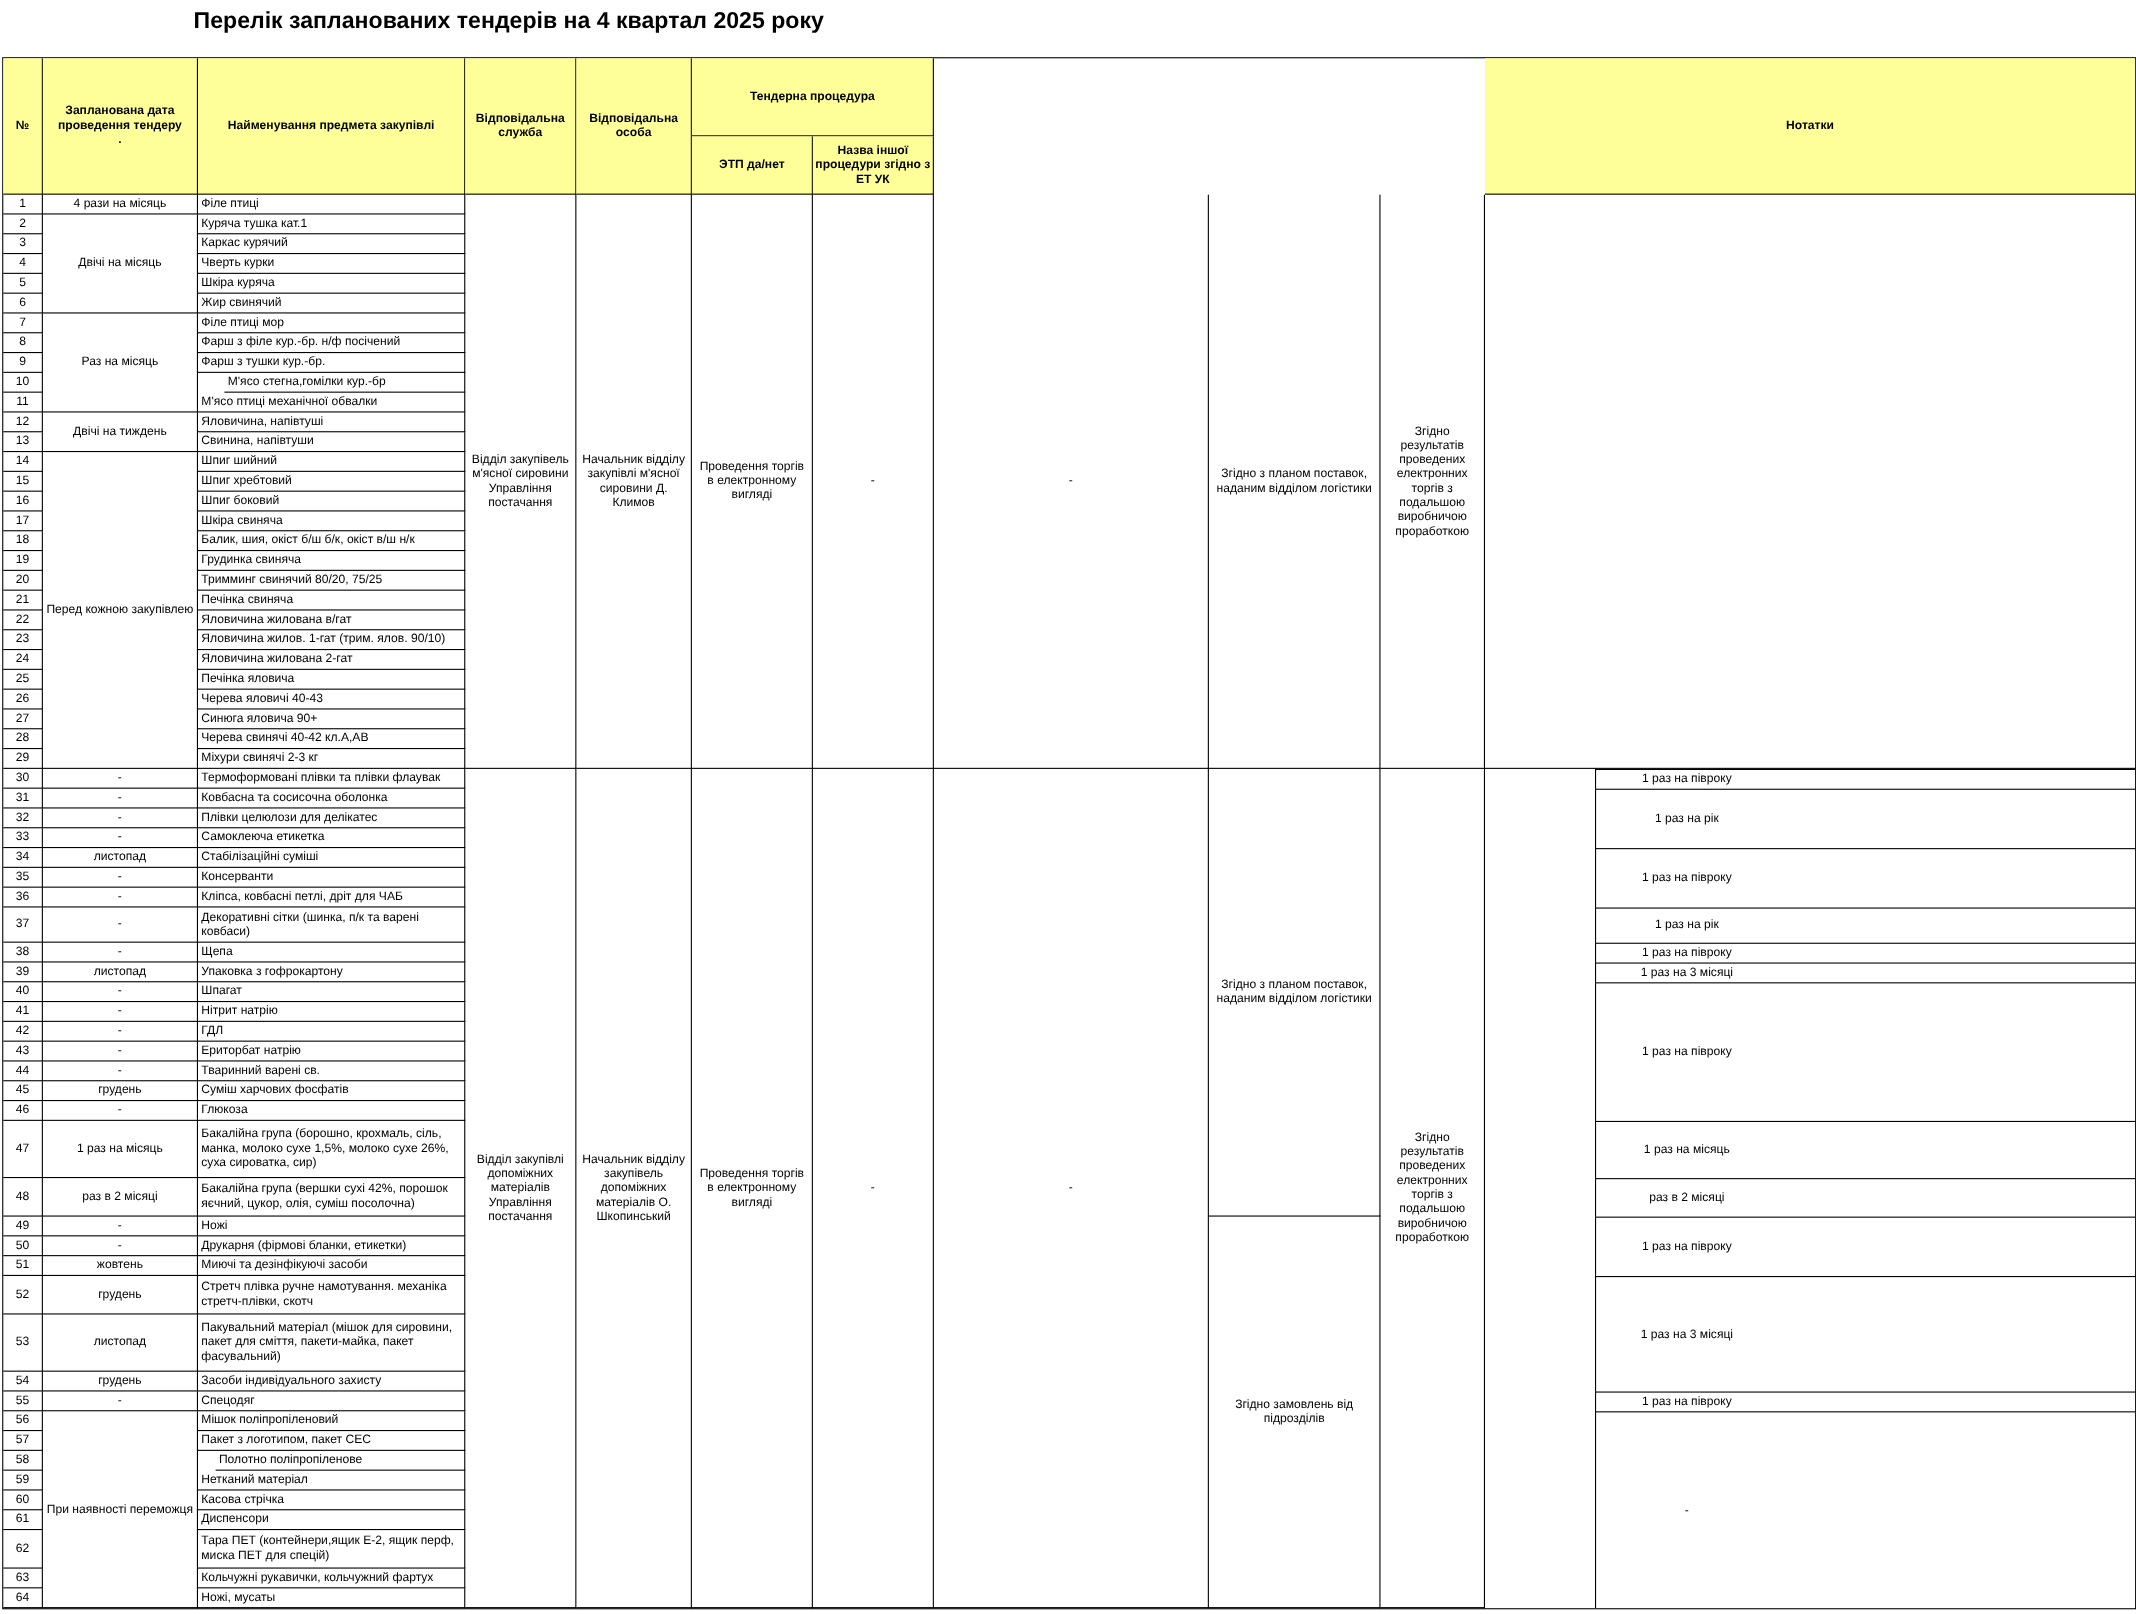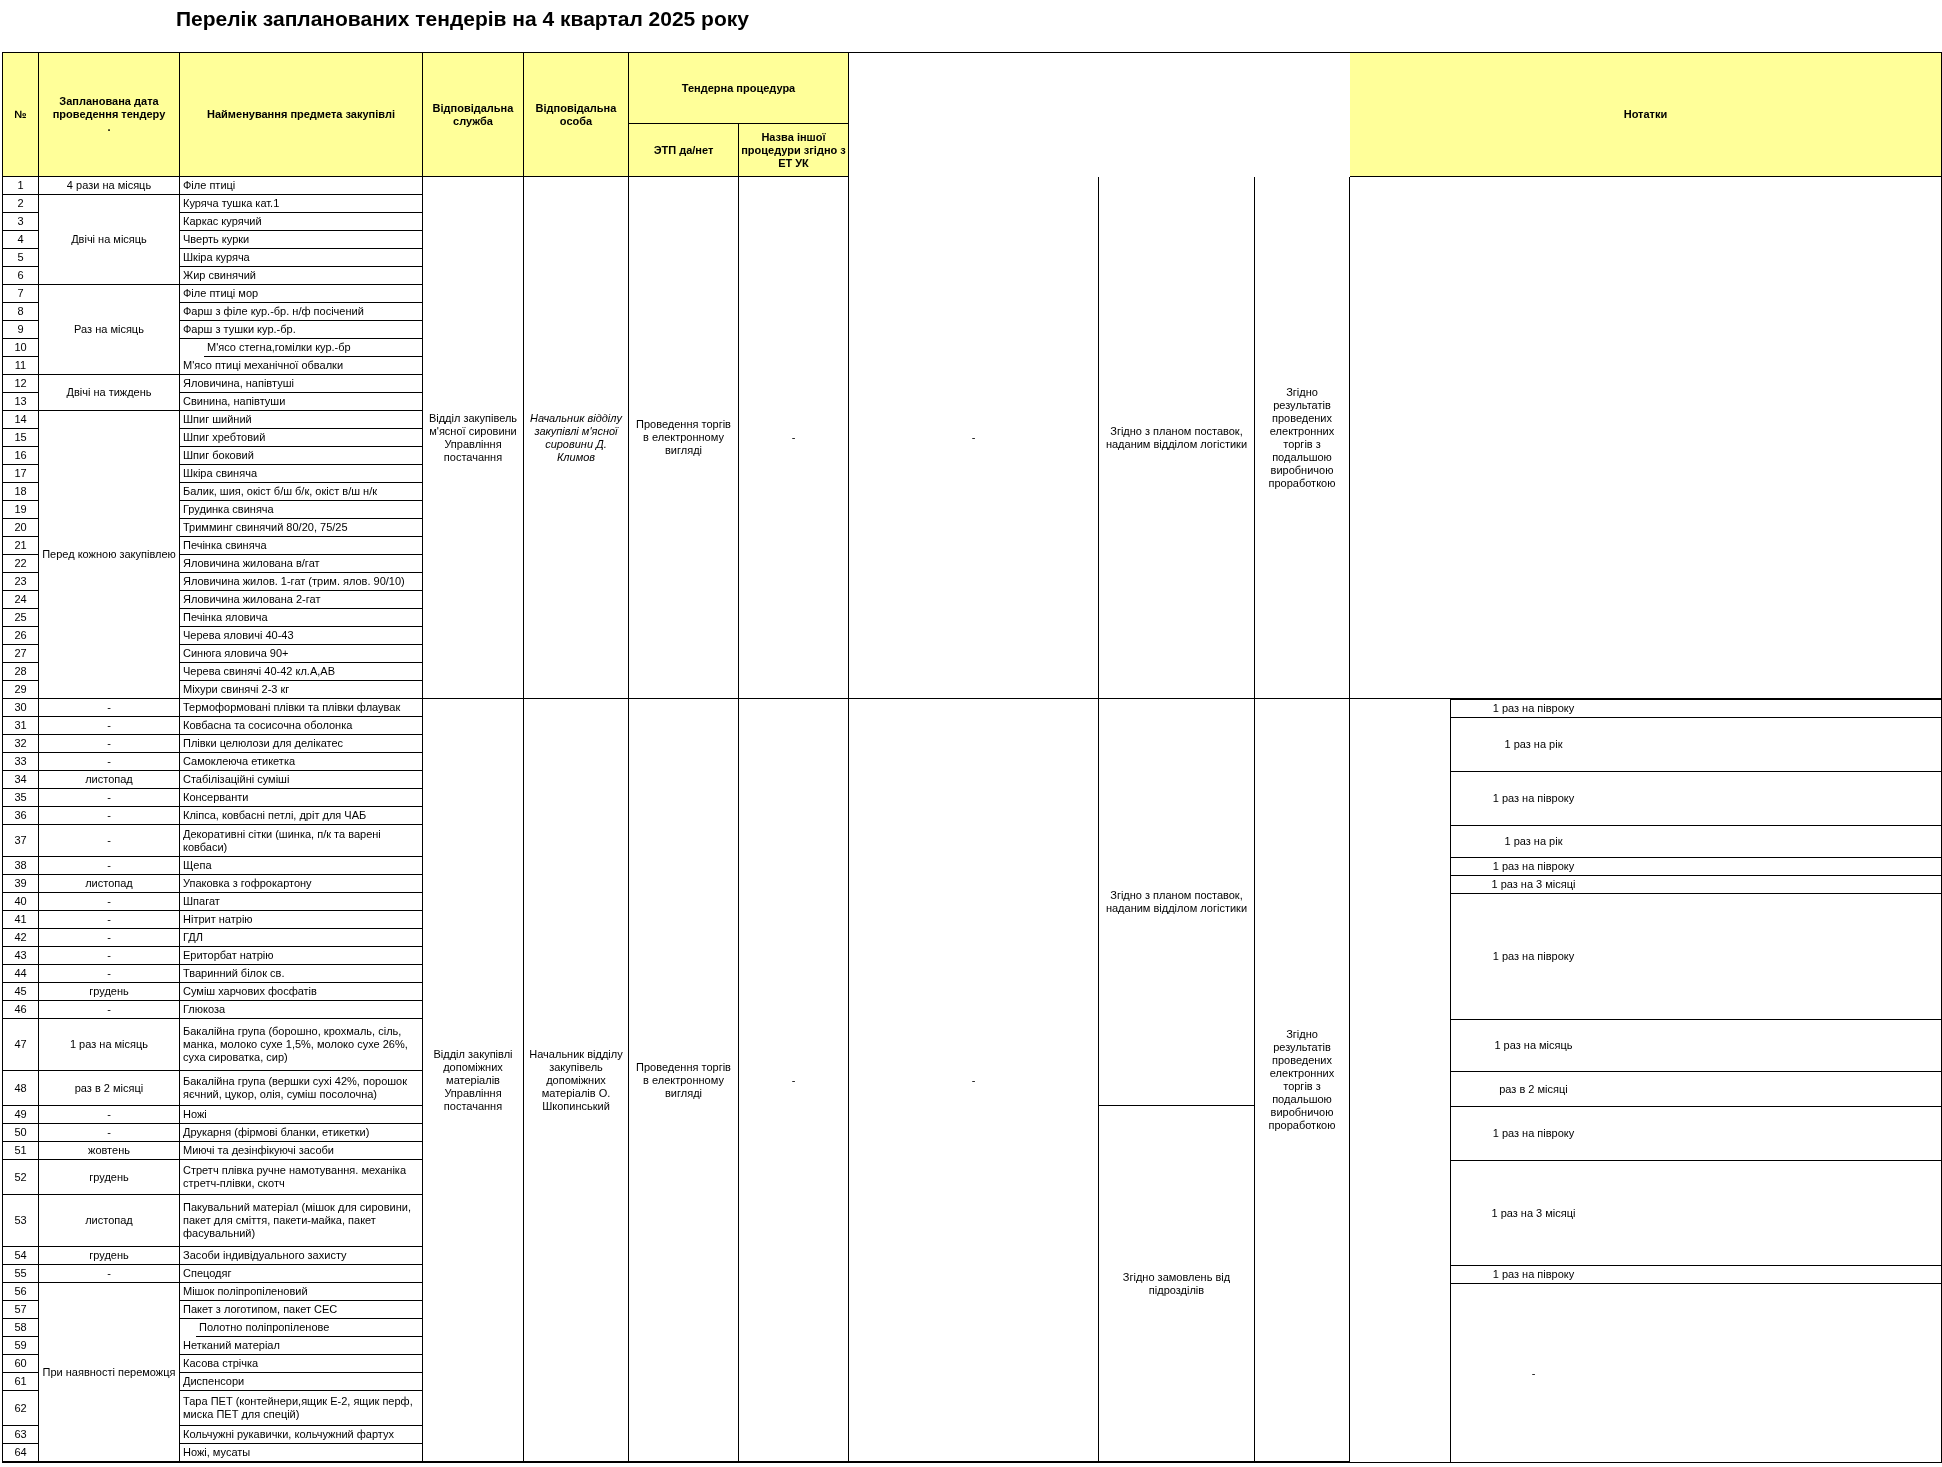--- a/index.html
+++ b/index.html
@@ -162,21 +162,21 @@
     <div class="c item" style="grid-area: 41 / 3 / 42;">Упаковка з гофрокартону</div>
     <div class="c cen" style="grid-area: 42 / 1 / 43;">40</div>
     <div class="c item" style="grid-area: 42 / 3 / 43;">Шпагат</div>
     <div class="c cen" style="grid-area: 43 / 1 / 44;">41</div>
     <div class="c item" style="grid-area: 43 / 3 / 44;">Нітрит натрію</div>
     <div class="c cen" style="grid-area: 44 / 1 / 45;">42</div>
     <div class="c item" style="grid-area: 44 / 3 / 45;">ГДЛ</div>
     <div class="c cen" style="grid-area: 45 / 1 / 46;">43</div>
     <div class="c item" style="grid-area: 45 / 3 / 46;">Ериторбат натрію</div>
     <div class="c cen" style="grid-area: 46 / 1 / 47;">44</div>
-    <div class="c item" style="grid-area: 46 / 3 / 47;">Тваринний білок св.</div>
+    <div class="c item" style="grid-area: 46 / 3 / 47;">Тваринний варені св.</div>
     <div class="c cen" style="grid-area: 47 / 1 / 48;">45</div>
     <div class="c item" style="grid-area: 47 / 3 / 48;">Суміш харчових фосфатів</div>
     <div class="c cen" style="grid-area: 48 / 1 / 49;">46</div>
     <div class="c item" style="grid-area: 48 / 3 / 49;">Глюкоза</div>
     <div class="c cen" style="grid-area: 49 / 1 / 50;">47</div>
     <div class="c item" style="grid-area: 49 / 3 / 50;">Бакалійна група (борошно, крохмаль, сіль, манка,  молоко сухе 1,5%, молоко сухе 26%, суха сироватка,  сир)</div>
     <div class="c cen" style="grid-area: 50 / 1 / 51;">48</div>
     <div class="c item" style="grid-area: 50 / 3 / 51;">Бакалійна група (вершки сухі 42%, порошок яєчний, цукор, олія, суміш посолочна)</div>
     <div class="c cen" style="grid-area: 51 / 1 / 52;">49</div>
     <div class="c item" style="grid-area: 51 / 3 / 52;">Ножі</div>
@@ -237,21 +237,21 @@
     <div class="c cen" style="grid-area: 51 / 2 / 52;">-</div>
     <div class="c cen" style="grid-area: 52 / 2 / 53;">-</div>
     <div class="c cen" style="grid-area: 53 / 2 / 54;">жовтень</div>
     <div class="c cen" style="grid-area: 54 / 2 / 55;">грудень</div>
     <div class="c cen" style="grid-area: 55 / 2 / 56;">листопад</div>
     <div class="c cen" style="grid-area: 56 / 2 / 57;">грудень</div>
     <div class="c cen" style="grid-area: 57 / 2 / 58;">-</div>
     <div class="c cen" style="grid-area: 58 / 2 / 67;">При наявності переможця</div>
     <div class="c cen" style="grid-area: 3 / 4 / 32;">Відділ закупівель м'ясної сировини Управління постачання</div>
     <div class="c cen" style="grid-area: 32 / 4 / 67;">Відділ закупівлі допоміжних матеріалів Управління постачання</div>
-    <div class="c cen" style="grid-area: 3 / 5 / 32; font-style: italic;">Начальник відділу закупівлі м'ясної сировини Д. Климов</div>
+    <div class="c cen" style="grid-area: 3 / 5 / 32;">Начальник відділу закупівлі м'ясної сировини Д. Климов</div>
     <div class="c cen" style="grid-area: 32 / 5 / 67;">Начальник відділу закупівель допоміжних матеріалів О. Шкопинський</div>
     <div class="c cen" style="grid-area: 3 / 6 / 32;">Проведення торгів в електронному вигляді</div>
     <div class="c cen" style="grid-area: 32 / 6 / 67;">Проведення торгів в електронному вигляді</div>
     <div class="c cen" style="grid-area: 3 / 7 / 32;">-</div>
     <div class="c cen" style="grid-area: 32 / 7 / 67;">-</div>
     <div class="c cen" style="grid-area: 3 / 8 / 32;">-</div>
     <div class="c cen" style="grid-area: 32 / 8 / 67;">-</div>
     <div class="c cen" style="grid-area: 3 / 9 / 32;">Згідно з планом поставок, наданим відділом логістики</div>
     <div class="c cen" style="grid-area: 32 / 9 / 51;">Згідно з планом поставок, наданим відділом логістики</div>
     <div class="c cen" style="grid-area: 51 / 9 / 67;">Згідно замовлень від підрозділів</div>

